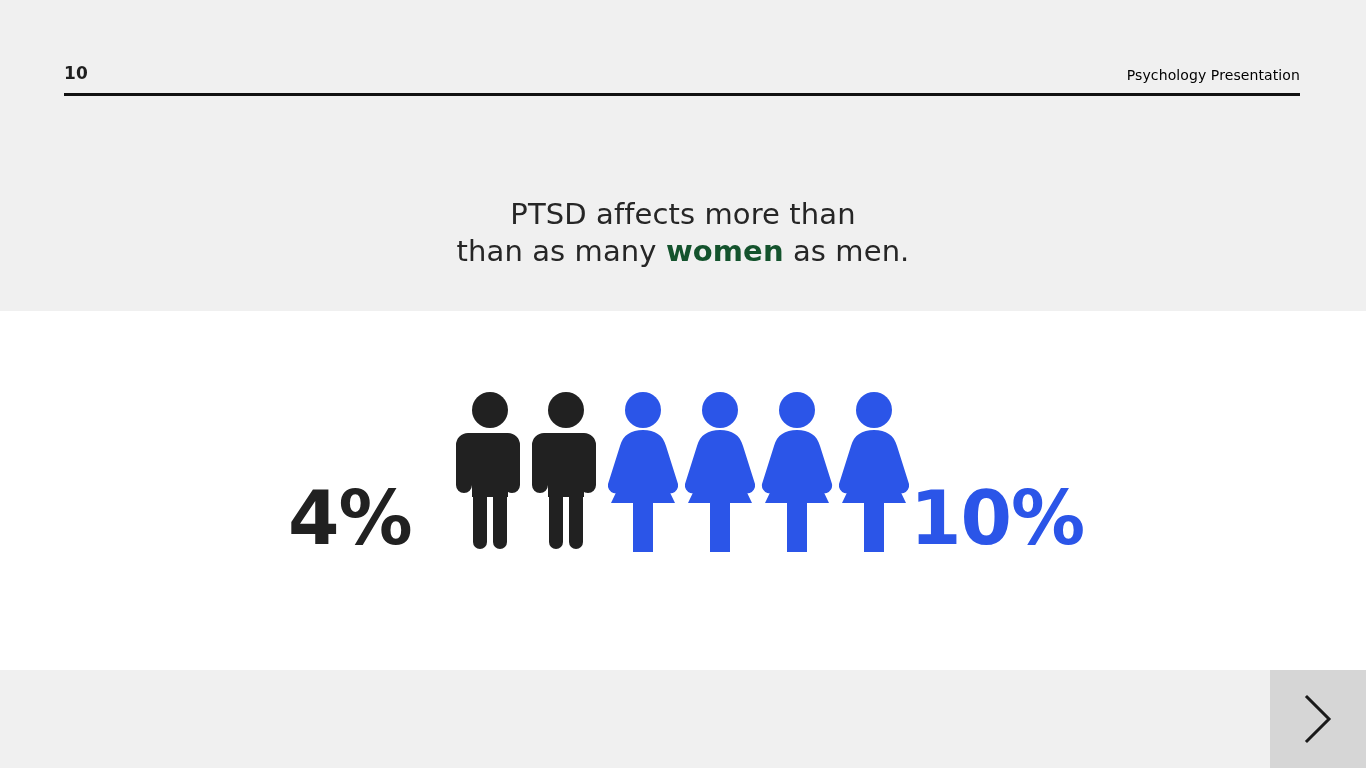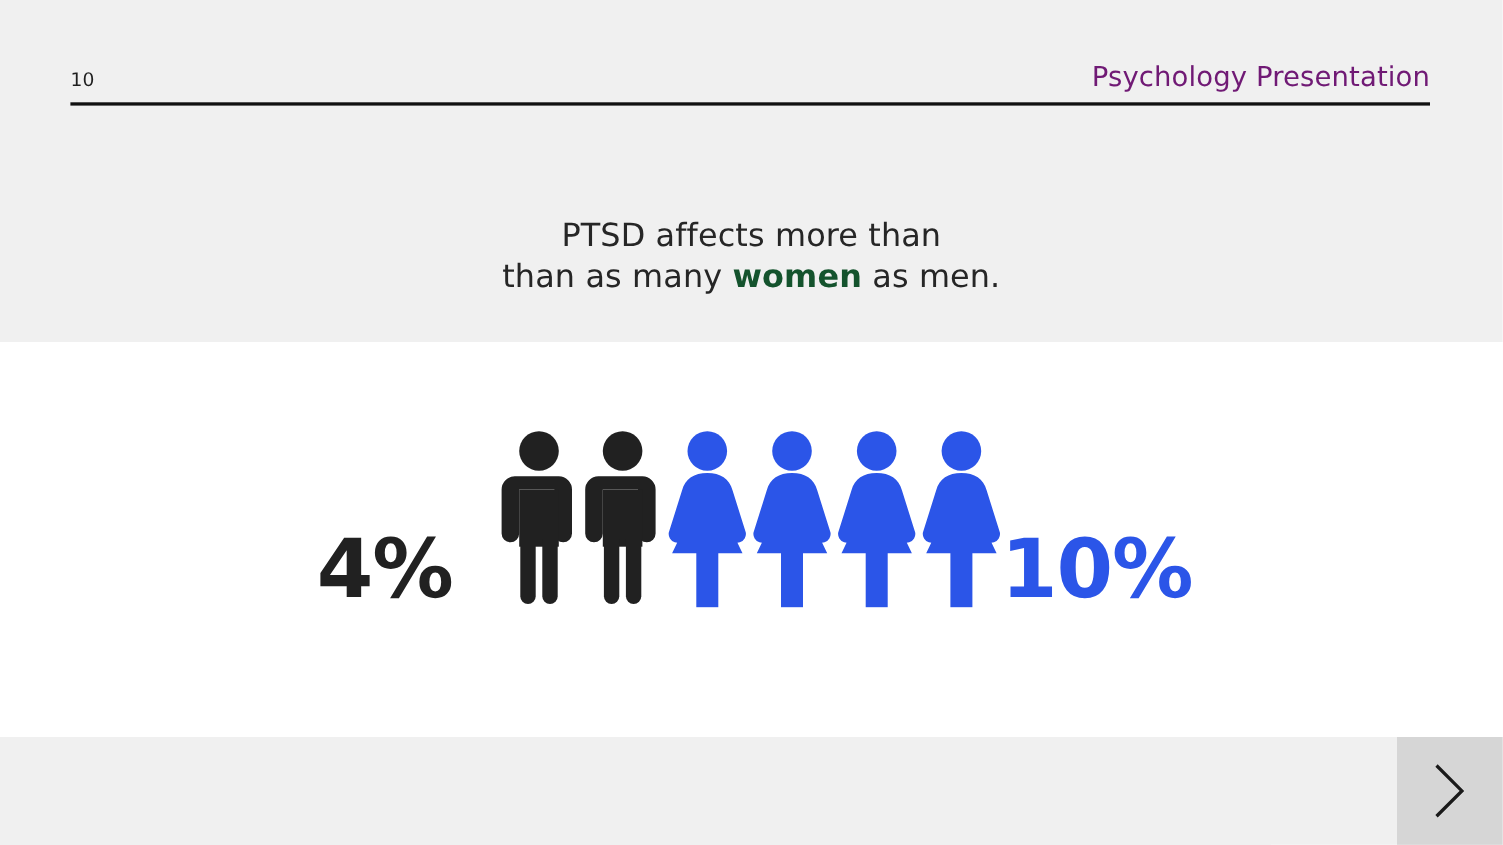--- a/index.html
+++ b/index.html
@@ -41,29 +41,29 @@
   }
   .header-row {
     position: relative;
     display: flex;
     align-items: flex-end;
     justify-content: space-between;
     height: 44px;
   }
   .page-number {
     font-size: 17px;
-    font-weight: 400;
+    font-weight: 700;
     color: #1f1f1f;
     letter-spacing: 0.2px;
     line-height: 1;
   }
   .deck-title {
-    font-size: 25px;
+    font-size: 14px;
     font-weight: 400;
-    color: #701a75;
+    color: #000000;
     line-height: 1;
     letter-spacing: 0.1px;
   }
   .header-rule {
     position: absolute;
     left: 0;
     top: 55px;
     width: 1236px;
     height: 3px;
     background: #111111;

